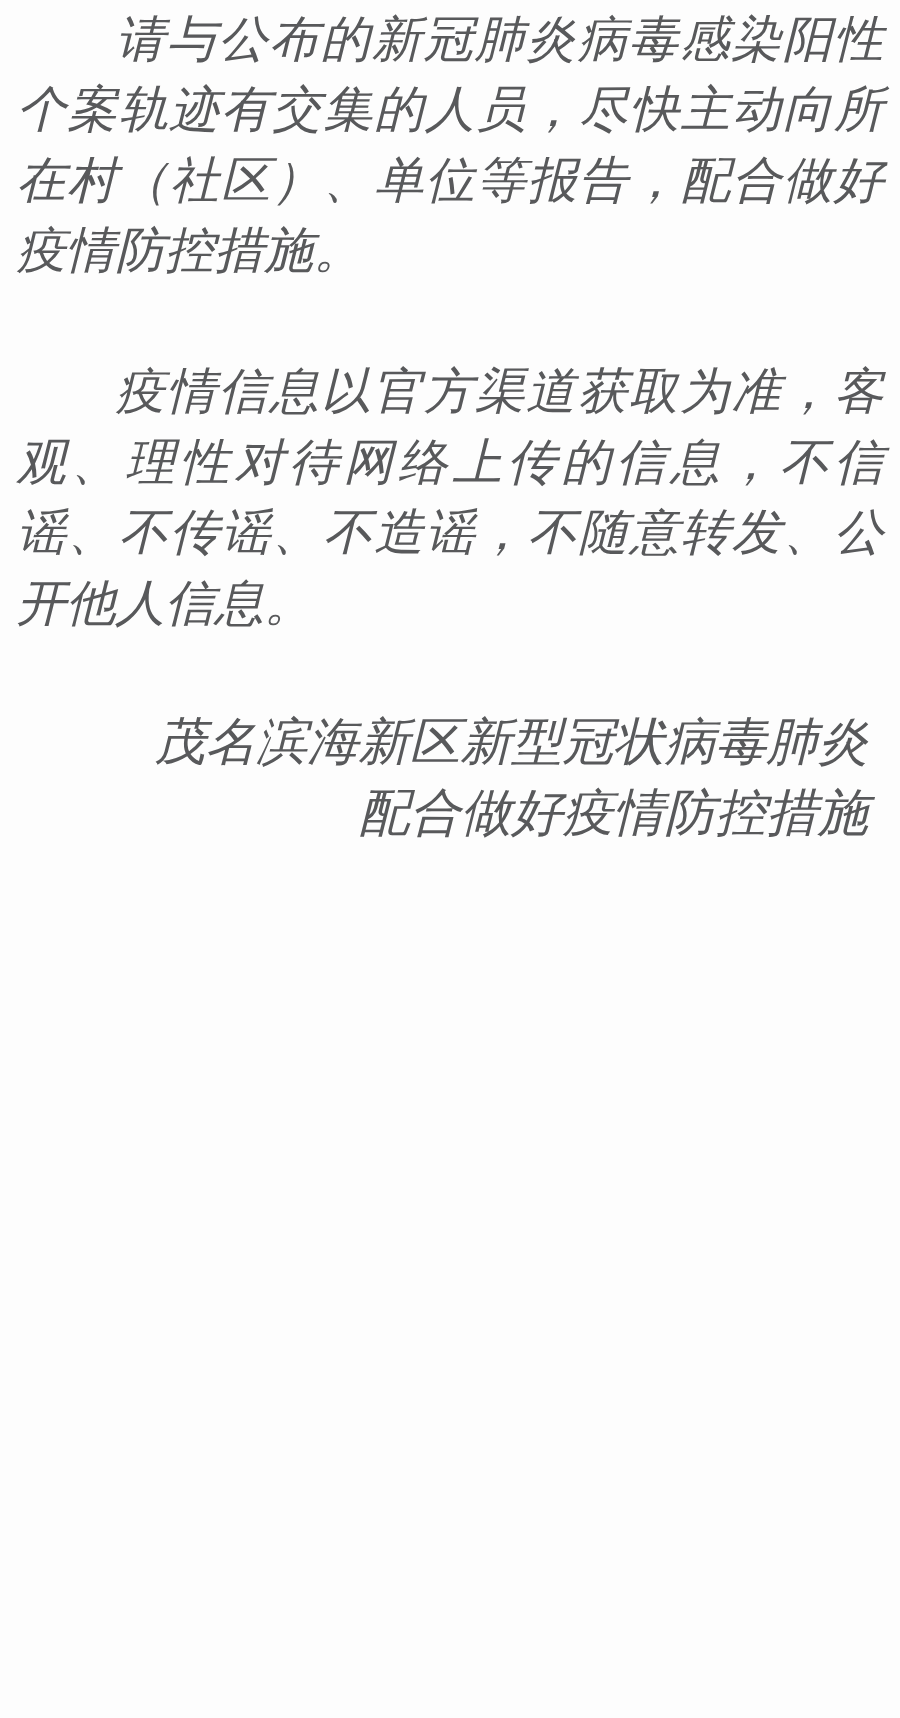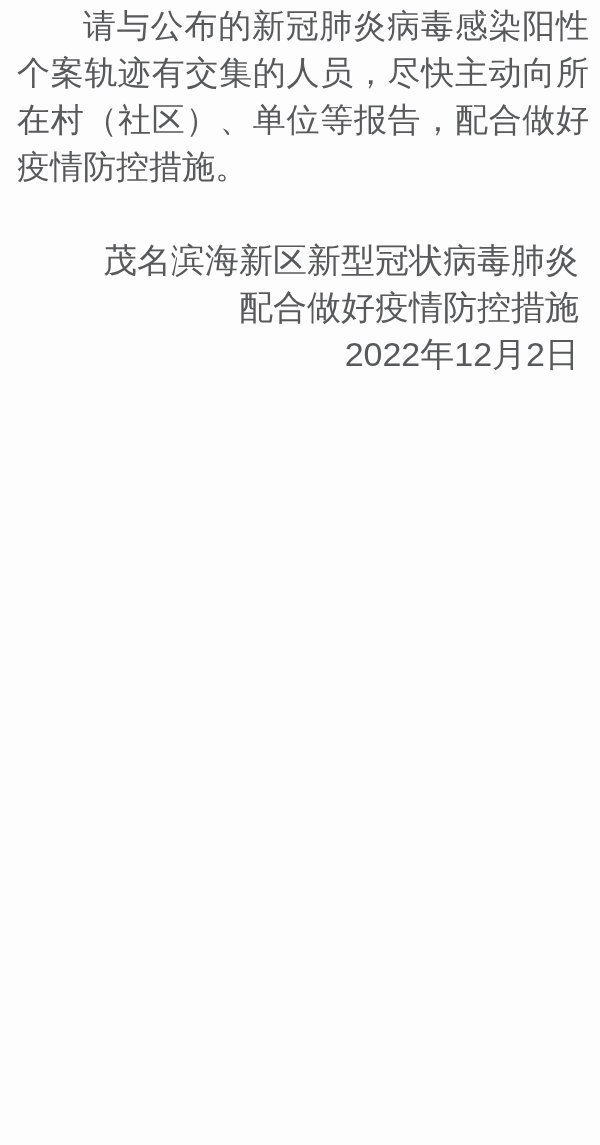--- a/index.html
+++ b/index.html
@@ -8,27 +8,28 @@
     font-family: "Liberation Sans", "DejaVu Sans", sans-serif;
   }
   .page {
     position: relative;
     width: 600px;
     height: 1145px;
     background: #fdfdfd;
     overflow: hidden;
   }
   .content {
-    padding: 2px 11px 0 17px;
+    padding: 2px 11px 0 11px;
     color: #58595b;
     font-size: 33px;
     line-height: 47px;
     font-weight: 300;
     text-align: justify;
     text-justify: inter-character;
+    font-style: italic;
   }
   .content p {
     text-indent: 2em;
     margin: 0 0 47px 0;
     word-break: normal;
     line-break: strict;
   }
   .signature {
     text-align: right;
     padding-right: 10px;
@@ -40,19 +41,19 @@
   .signature .sig-line {
     white-space: nowrap;
   }
 </style>
 </head>
 <body>
 
 <div class="page">
   <div class="content">
     <p>请与公布的新冠肺炎病毒感染阳性个案轨迹有交集的人员，尽快主动向所在村（社区）、单位等报告，配合做好疫情防控措施。</p>
+    <p>疫情信息以官方渠道获取为准，客观、理性对待网络上传的信息，不信谣、不传谣、不造谣，不随意转发、公开他人信息。</p>
     <div class="signature">
       <div class="sig-line">茂名滨海新区新型冠状病毒肺炎</div>
       <div class="sig-line">配合做好疫情防控措施</div>
-      <div class="sig-line">2022年12月2日</div>
     </div>
   </div>
 </div>
 
 </body></html>

